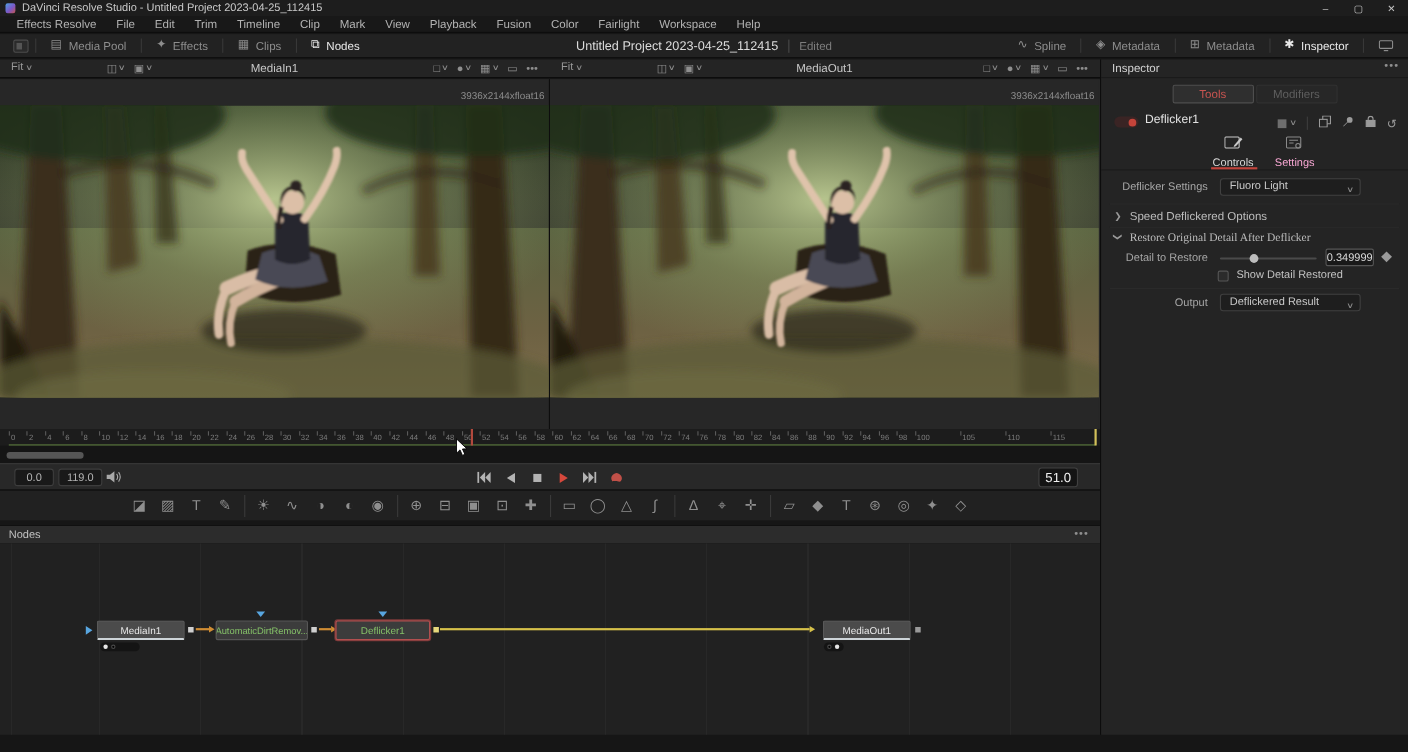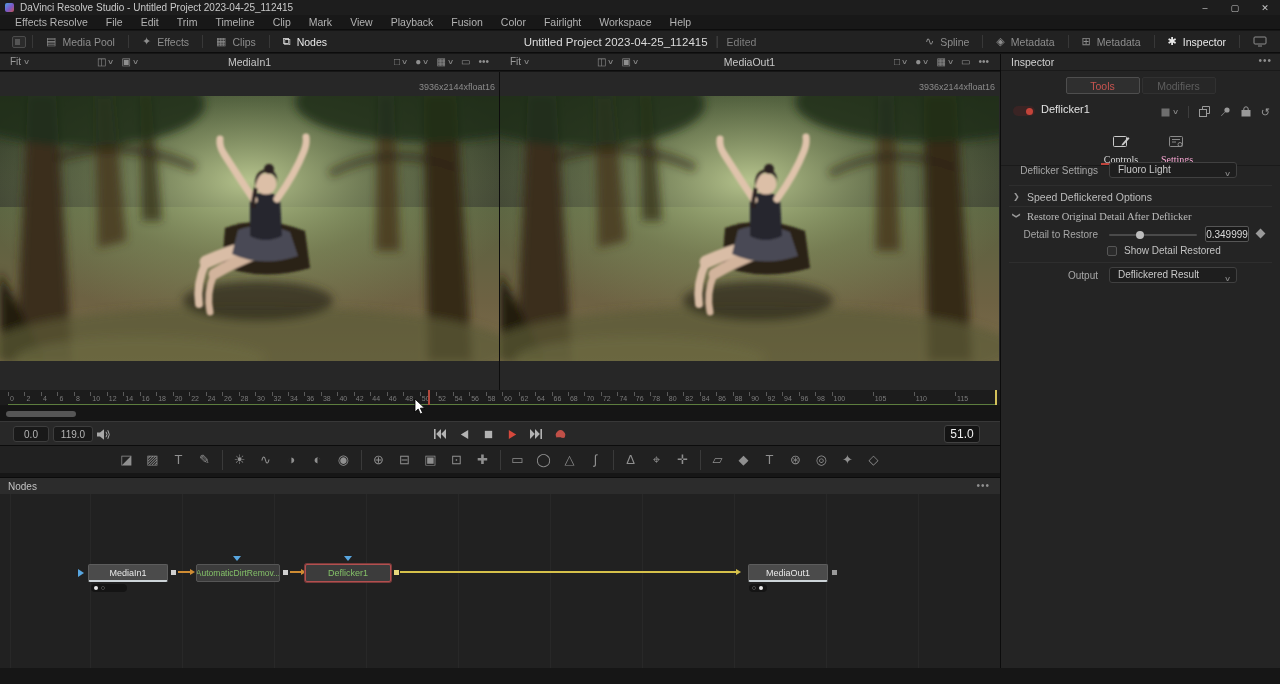--- a/index.html
+++ b/index.html
@@ -116,21 +116,21 @@
   .insp-tabs { position:absolute; top:23px; left:0; right:0; display:flex; justify-content:center; gap:2px; }
   .insp-tab { width:74px; height:17px; display:flex; align-items:center; justify-content:center; font-size:10.5px; border-radius:2px; }
   .insp-tab.tools { background:#2f2f2f; border:1px solid #4e4e4e; color:#c75450; }
   .insp-tab.modifiers { background:#272727; border:1px solid #313131; color:#5e5e5e; }
   .node-row { position:absolute; top:46px; left:0; right:0; height:22px; }
   .node-toggle { position:absolute; left:12px; top:6px; width:22px; height:10px; background:#3a2424; border-radius:5px; }
   .node-toggle:after { content:""; position:absolute; right:2px; top:1.5px; width:7px; height:7px; border-radius:50%; background:#c4443a; }
   .node-name { position:absolute; left:40px; top:3px; font-size:11px; color:#e2e2e2; }
   .nr-icons { position:absolute; right:10px; top:3px; display:flex; align-items:center; gap:10px; color:#9a9a9a; }
   .nr-sep { width:1px; height:12px; background:#3d3d3d; }
-  .subtabs { position:absolute; top:78px; left:0; right:0; height:34px; border-bottom:1px solid #1a1a1a;font-family:Liberation Serif, serif; }
+  .subtabs { position:absolute; top:67px; left:0; right:0; height:34px; border-bottom:1px solid #1a1a1a; }
   .subtab { position:absolute; width:56px; text-align:center; }
   .subtab .st-ico { display:inline-block; }
   .subtab .st-label { display:block; margin-top:2px; font-size:10px; }
   .subtab.controls { left:92px; top:2px; color:#d8d8d8; }
   .subtab.settings { left:148px; top:2px; color:#f9a8d4; }
   .st-underline { position:absolute; left:100px; top:31px; width:42px; height:2px; background:#c0443c; }
   .insp-row { position:absolute; left:0; right:0; height:18px; }
   .insp-label { position:absolute; left:0; width:97px; text-align:right; font-size:10px; color:#a6a6a6; line-height:17px; }
   .dd { position:absolute; left:108px; width:128px; height:16px; background:#1e1e1e; border:1px solid #404040; border-radius:3px; color:#c9c9c9; font-size:10px; line-height:14px; padding-left:8px; }
   .dd .caret { position:absolute; right:6px; top:4px; }

